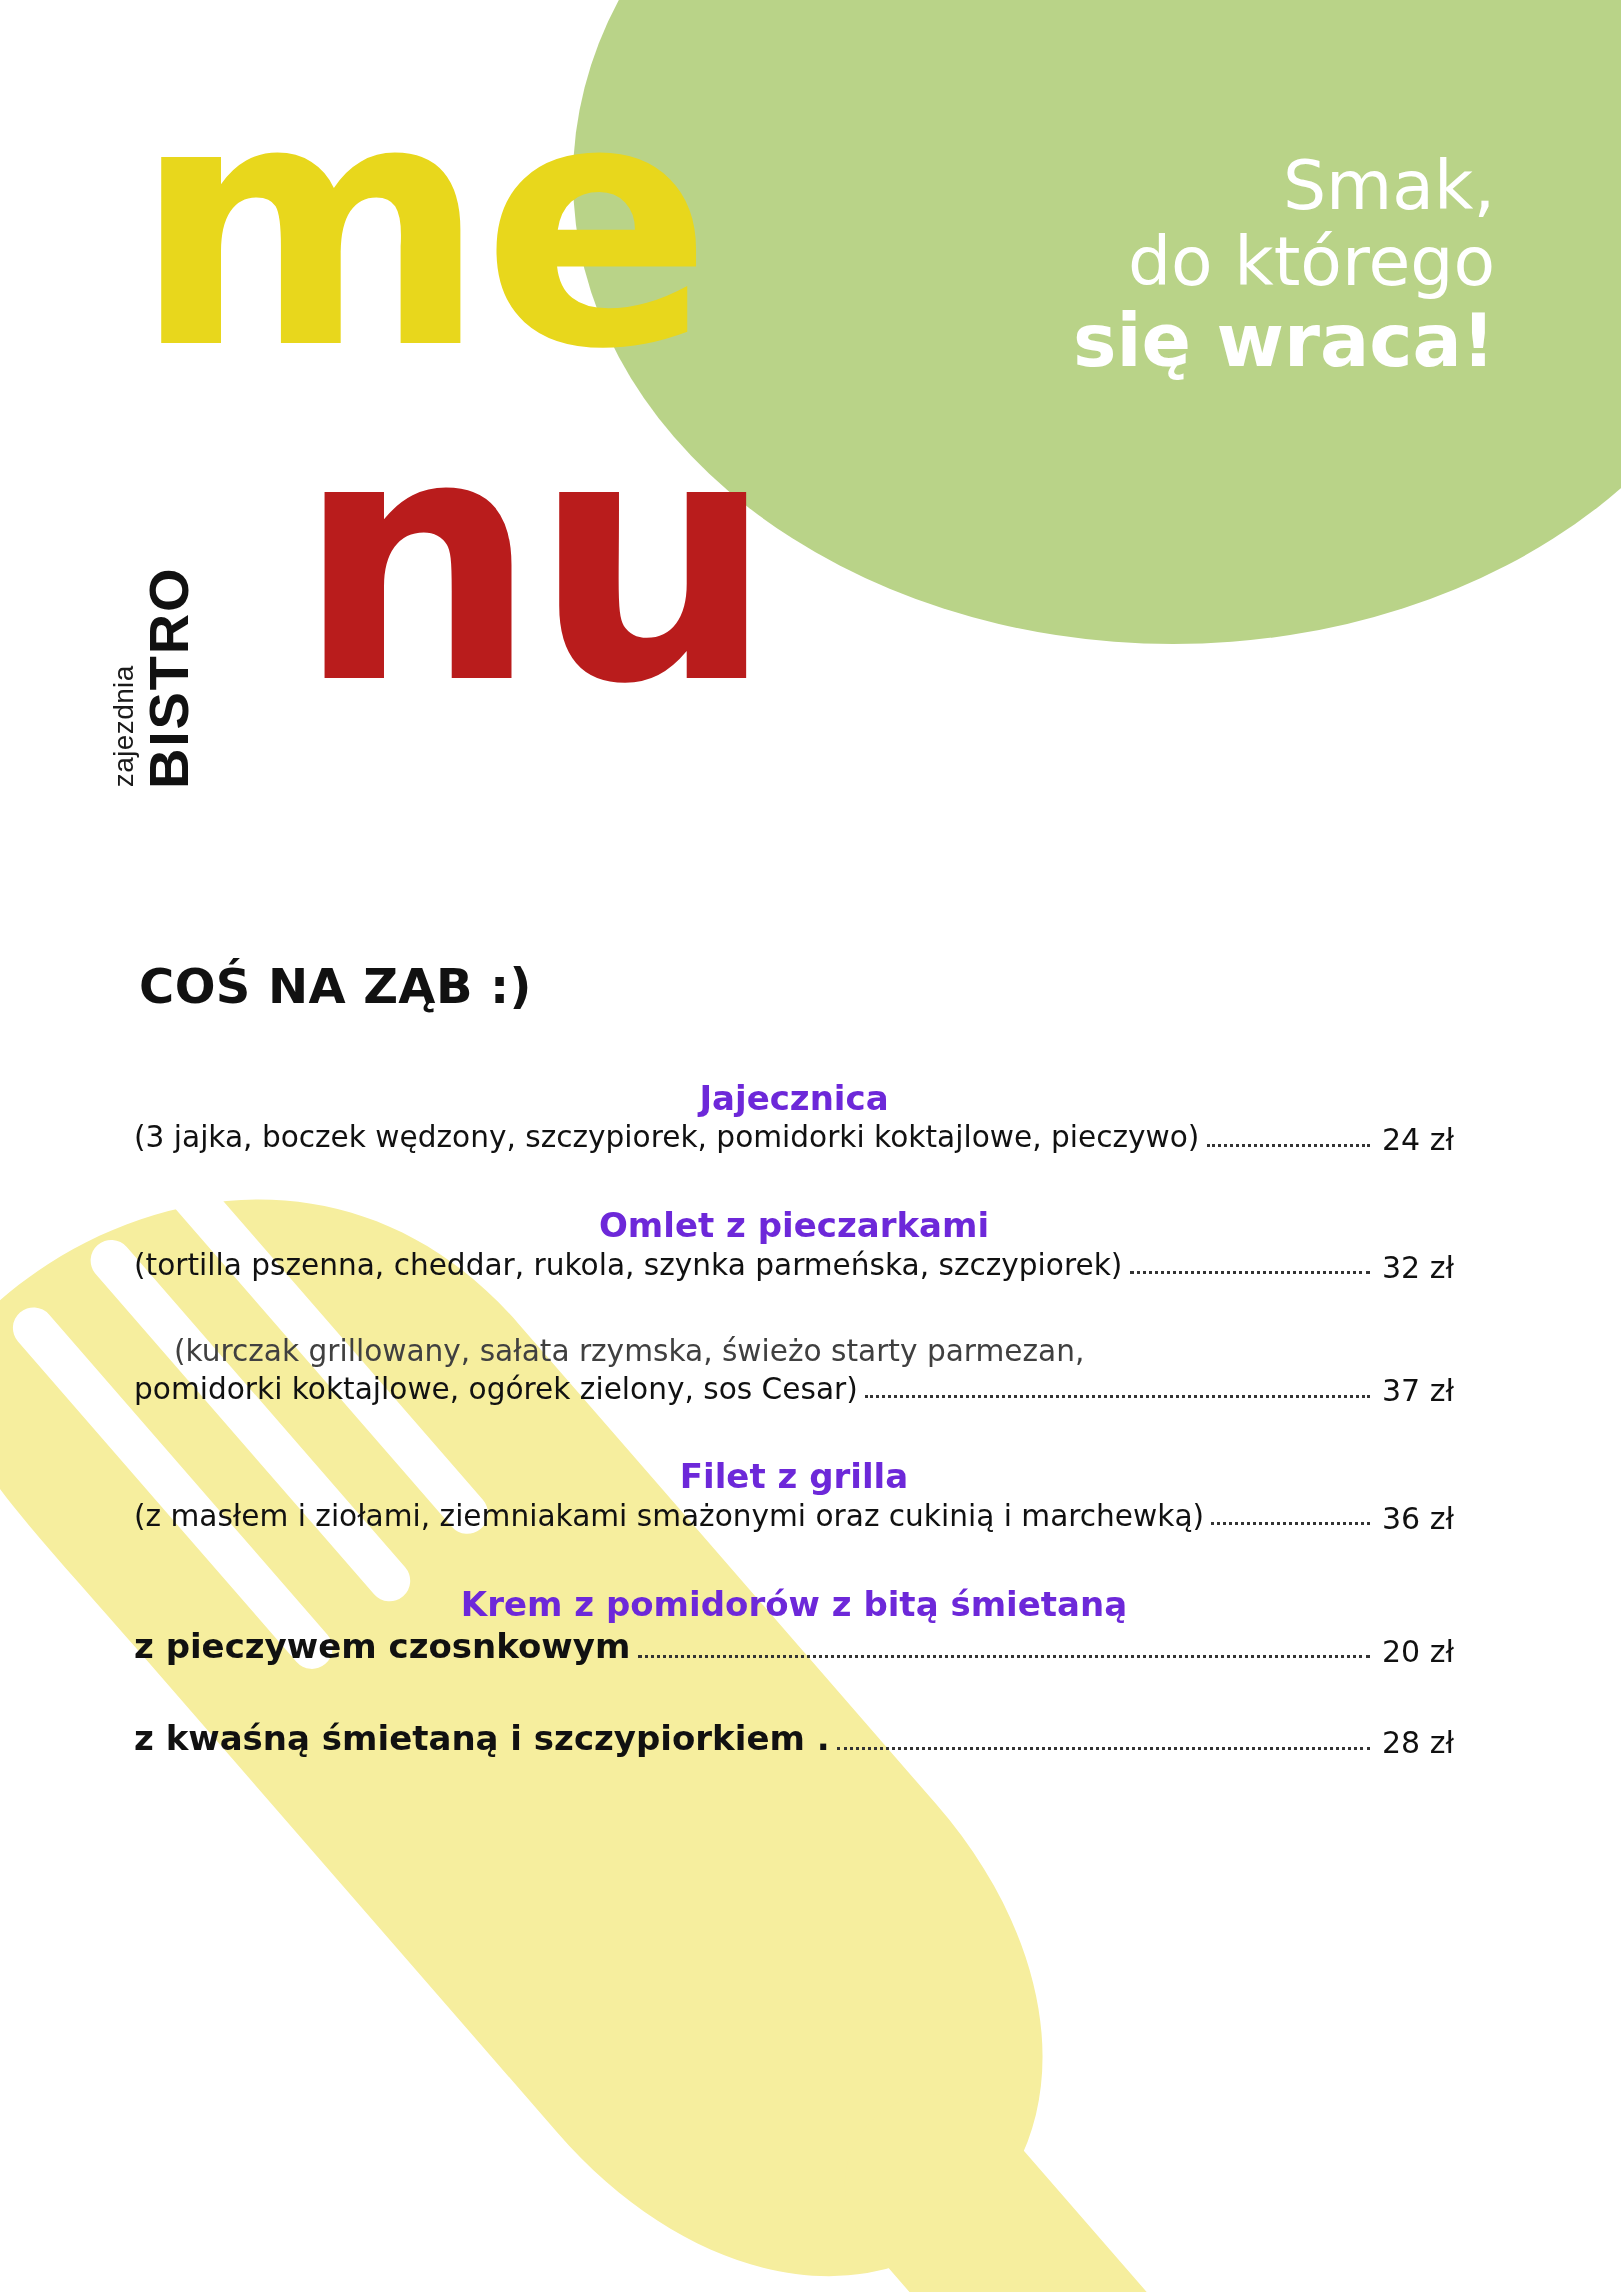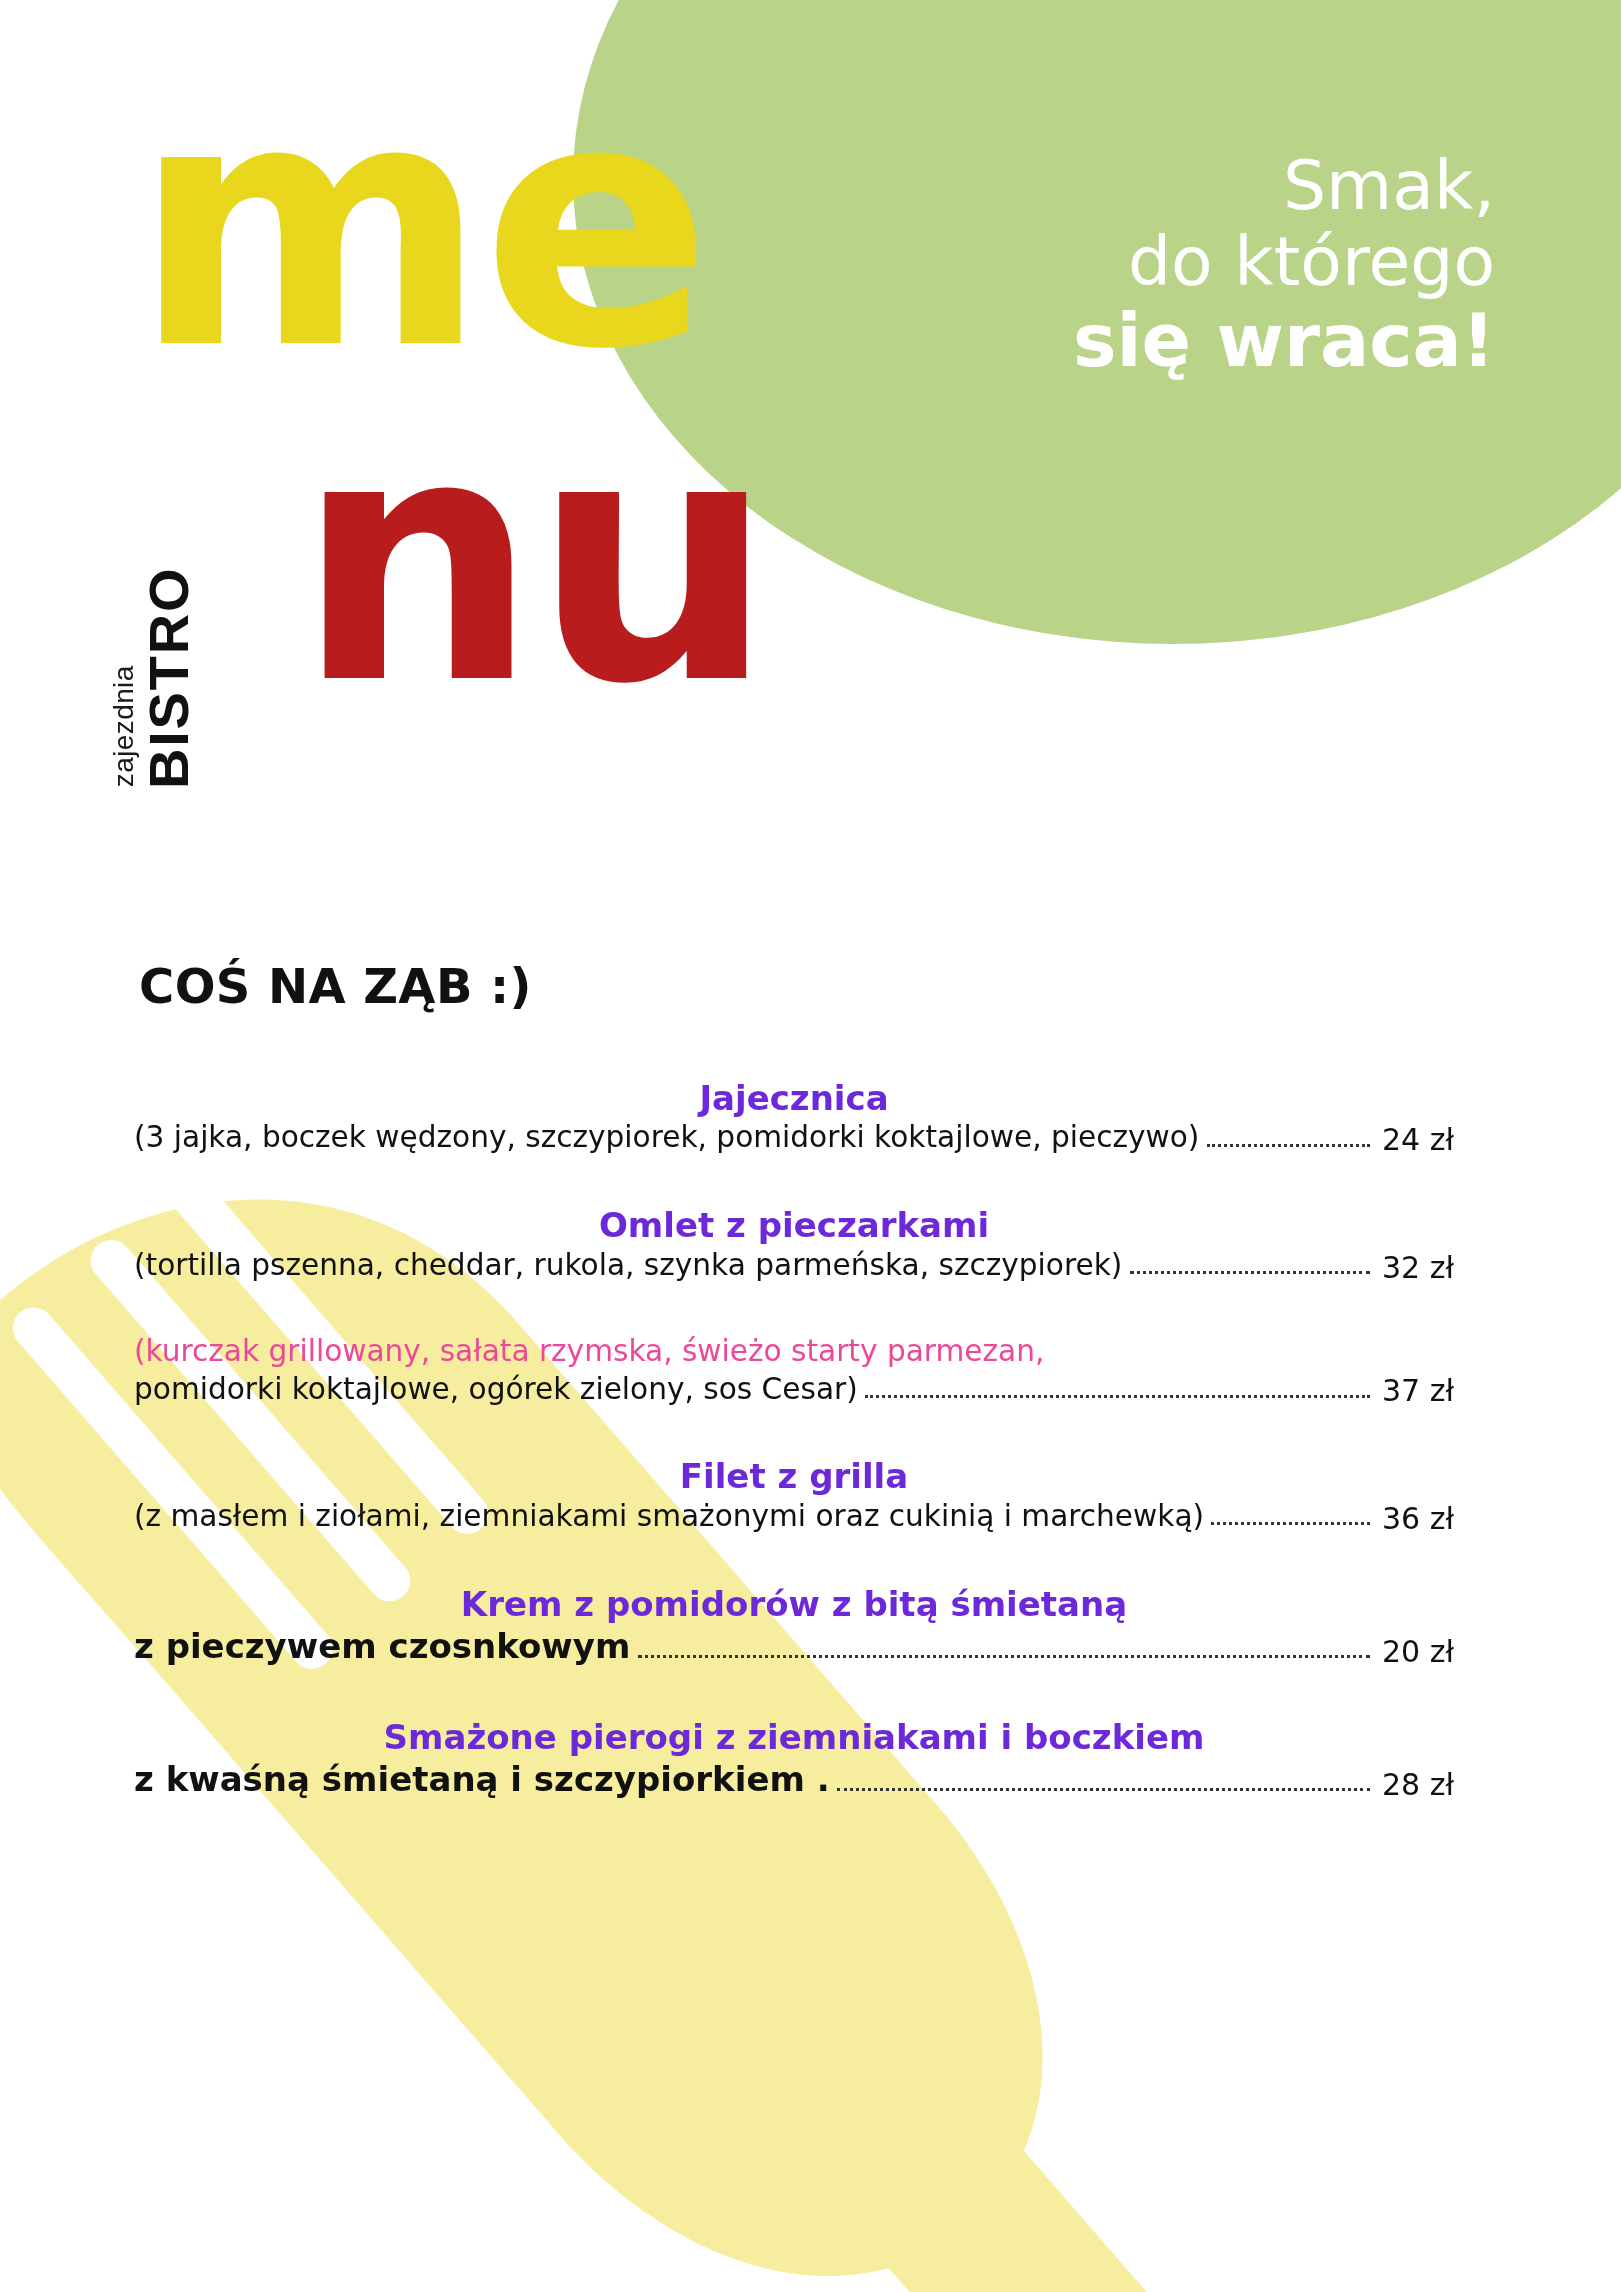--- a/index.html
+++ b/index.html
@@ -178,23 +178,24 @@
   }
   .price {
     font-size: 30px;
     color: #111111;
     white-space: nowrap;
     font-family: "DejaVu Sans", sans-serif;
     flex: 0 0 auto;
   }
   .multi-line-desc {
     font-size: 29.6px;
-    color: #ec4899;
+    color: #404040;
     line-height: 1.28;
     font-family: "DejaVu Sans", sans-serif;
+    margin-left: 40px;
   }
 </style>
 </head>
 <body>
 
 <div class="bg-layer">
   <div class="green-blob"></div>
   <div class="fork-wrap">
     <svg width="1522" height="1522" viewBox="0 0 1700 1700" xmlns="http://www.w3.org/2000/svg" aria-hidden="true">
       <g transform="rotate(-41 850 850)">
@@ -279,21 +280,20 @@
     <div class="item">
       <div class="item-name">Krem z pomidorów z bitą śmietaną</div>
       <div class="item-row">
         <span class="item-desc bold">z pieczywem czosnkowym</span>
         <span class="dots"></span>
         <span class="price">20 zł</span>
       </div>
     </div>
 
     <div class="item">
-      <div class="item-name">Smażone pierogi z ziemniakami i boczkiem</div>
       <div class="item-row">
         <span class="item-desc bold">z kwaśną śmietaną i szczypiorkiem .</span>
         <span class="dots"></span>
         <span class="price">28 zł</span>
       </div>
     </div>
 
   </div>
 </div>
 

